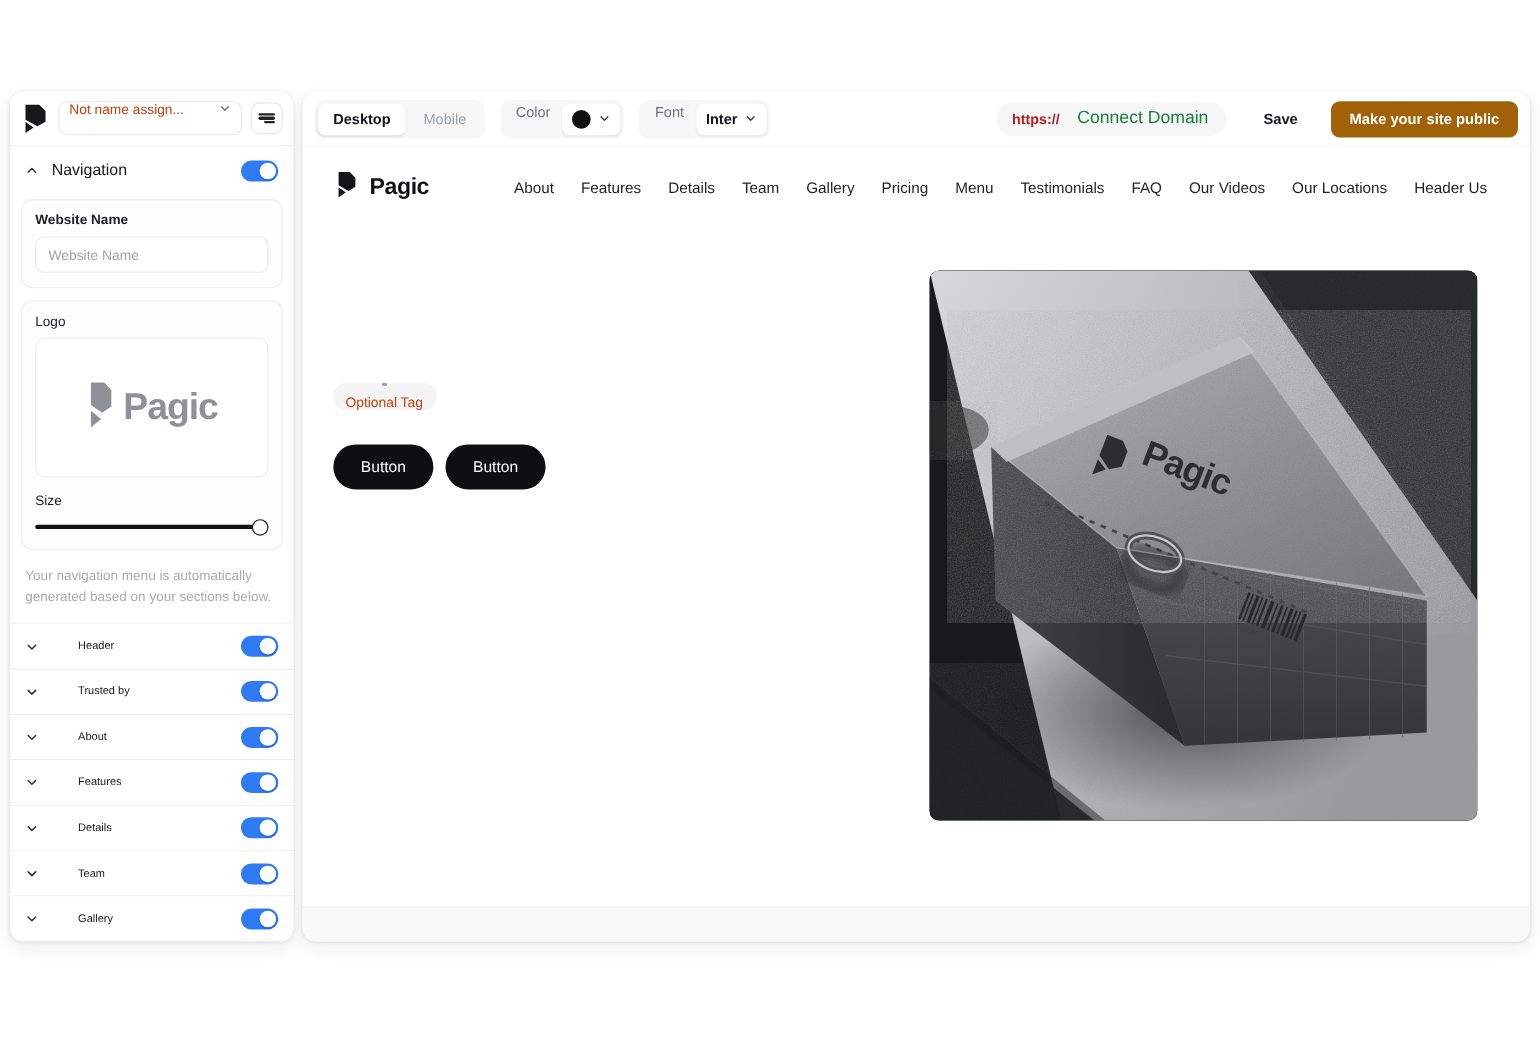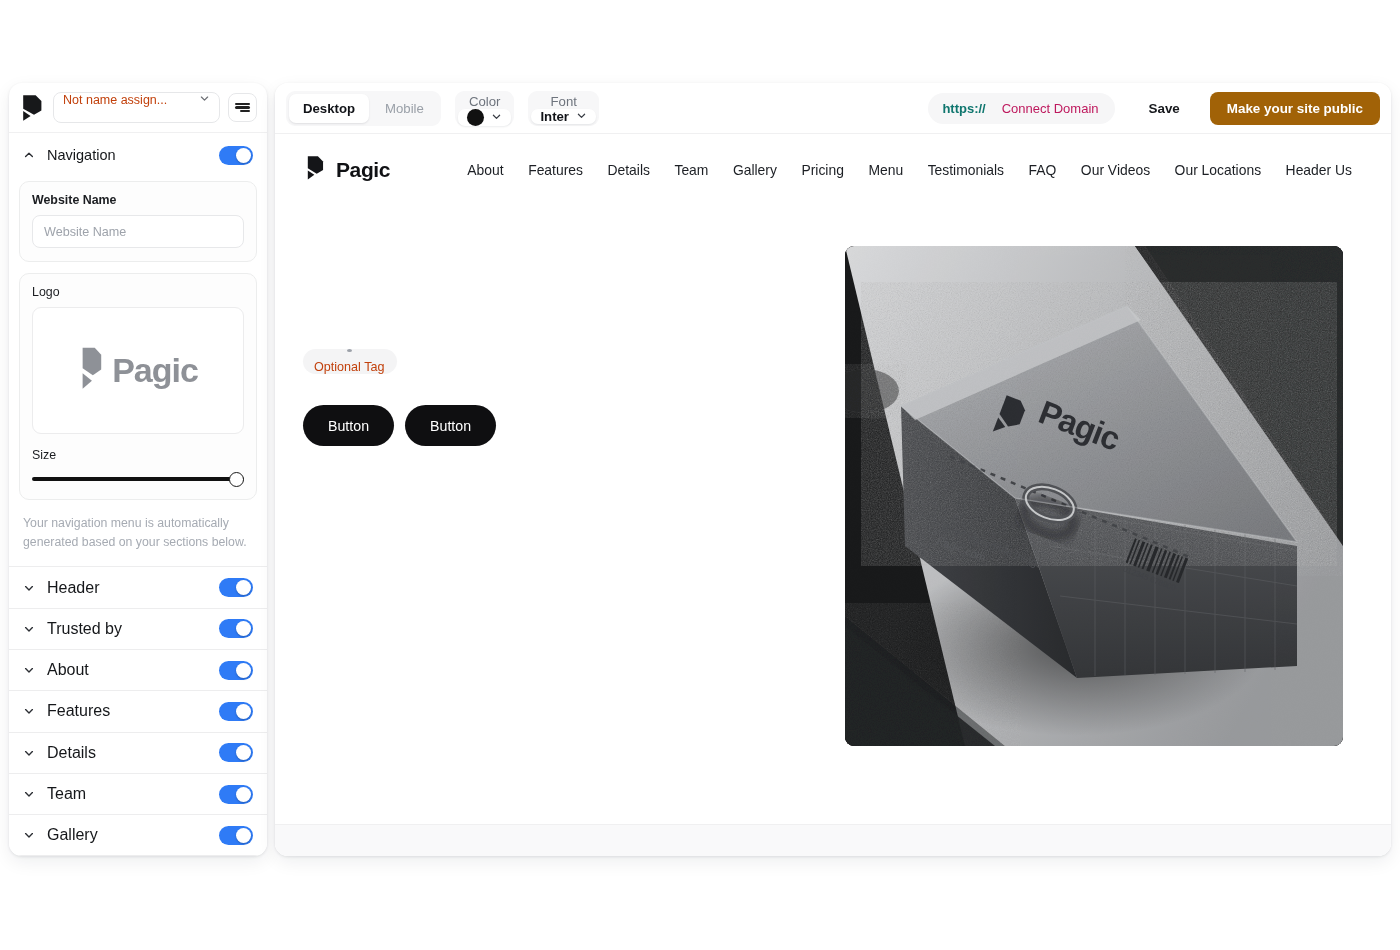--- a/index.html
+++ b/index.html
@@ -154,21 +154,21 @@
 
   .sec-row {
     height: 41.3px;
     display: flex; align-items: center;
     padding: 0 14px 0 14px;
     gap: 11px;
     border-bottom: 1px solid #ededee;
     background: #fff;
   }
   .sec-row .caret { width: 13px; color: #333; display:flex; align-items:center; }
-  .sec-row .title { font-size: 16px; color: #15171a; flex: 1 1 auto; }
+  .sec-row .title { font-size: 10px; color: #15171a; flex: 1 1 auto; margin-left: 24px; }
 
   
   .main {
     position: absolute;
     left: 275px; top: 83px;
     width: 1116px; height: 773px;
     background: #fff;
     border-radius: 13px;
     box-shadow: 0 1px 3px rgba(16,24,40,.10), 0 6px 18px rgba(16,24,40,.07);
     overflow: hidden;
@@ -193,23 +193,23 @@
     display: flex; align-items: center;
     font-size: 13.2px; color: #9aa0a8;
     border-radius: 7px;
   }
   .seg .opt.active {
     background: #fff; color: #111318; font-weight: 700;
     box-shadow: 0 1px 2px rgba(16,24,40,.10);
   }
 
   .grp {
-    display: flex; align-items: center;
+    display: flex; align-items: flex-start;
     background: #f7f7f8; border-radius: 9px;
-    height: 35px; padding: 3px; margin-left: 14px; flex-direction: column;
+    height: 35px; padding: 3px; margin-left: 14px;
   }
   .grp .glabel {
     font-size: 13.2px; color: #6e747d;
     padding: 0 11px 0 11px;
   }
   .grp .gval {
     height: 29px; background: #fff; border-radius: 7px;
     display: flex; align-items: center; gap: 7px;
     padding: 0 9px;
     font-size: 13.2px; color: #111318; font-weight: 600;
@@ -220,22 +220,22 @@
     background: #111111;
   }
 
   .spacer { flex: 1 1 auto; }
 
   .domain-pill {
     display: flex; align-items: center;
     background: #f6f6f7; border-radius: 99px;
     height: 31px; padding: 0 16px 0 14px; gap: 16px;
   }
-  .domain-pill .proto { font-size: 13px; color: #0f766e; font-weight: 700; }
-  .domain-pill .link { font-size: 13px; color: #be185d; }
+  .domain-pill .proto { font-size: 13px; color: #b91c1c; font-weight: 700; }
+  .domain-pill .link { font-size: 16px; color: #15803d; }
 
   .save-btn {
     margin-left: 24px;
     font-size: 13.4px; color: #16181c; font-weight: 700;
     padding: 0 10px;
     background: transparent; border: 0;
     font-family: "Liberation Sans", sans-serif;
   }
 
   .publish-btn {

